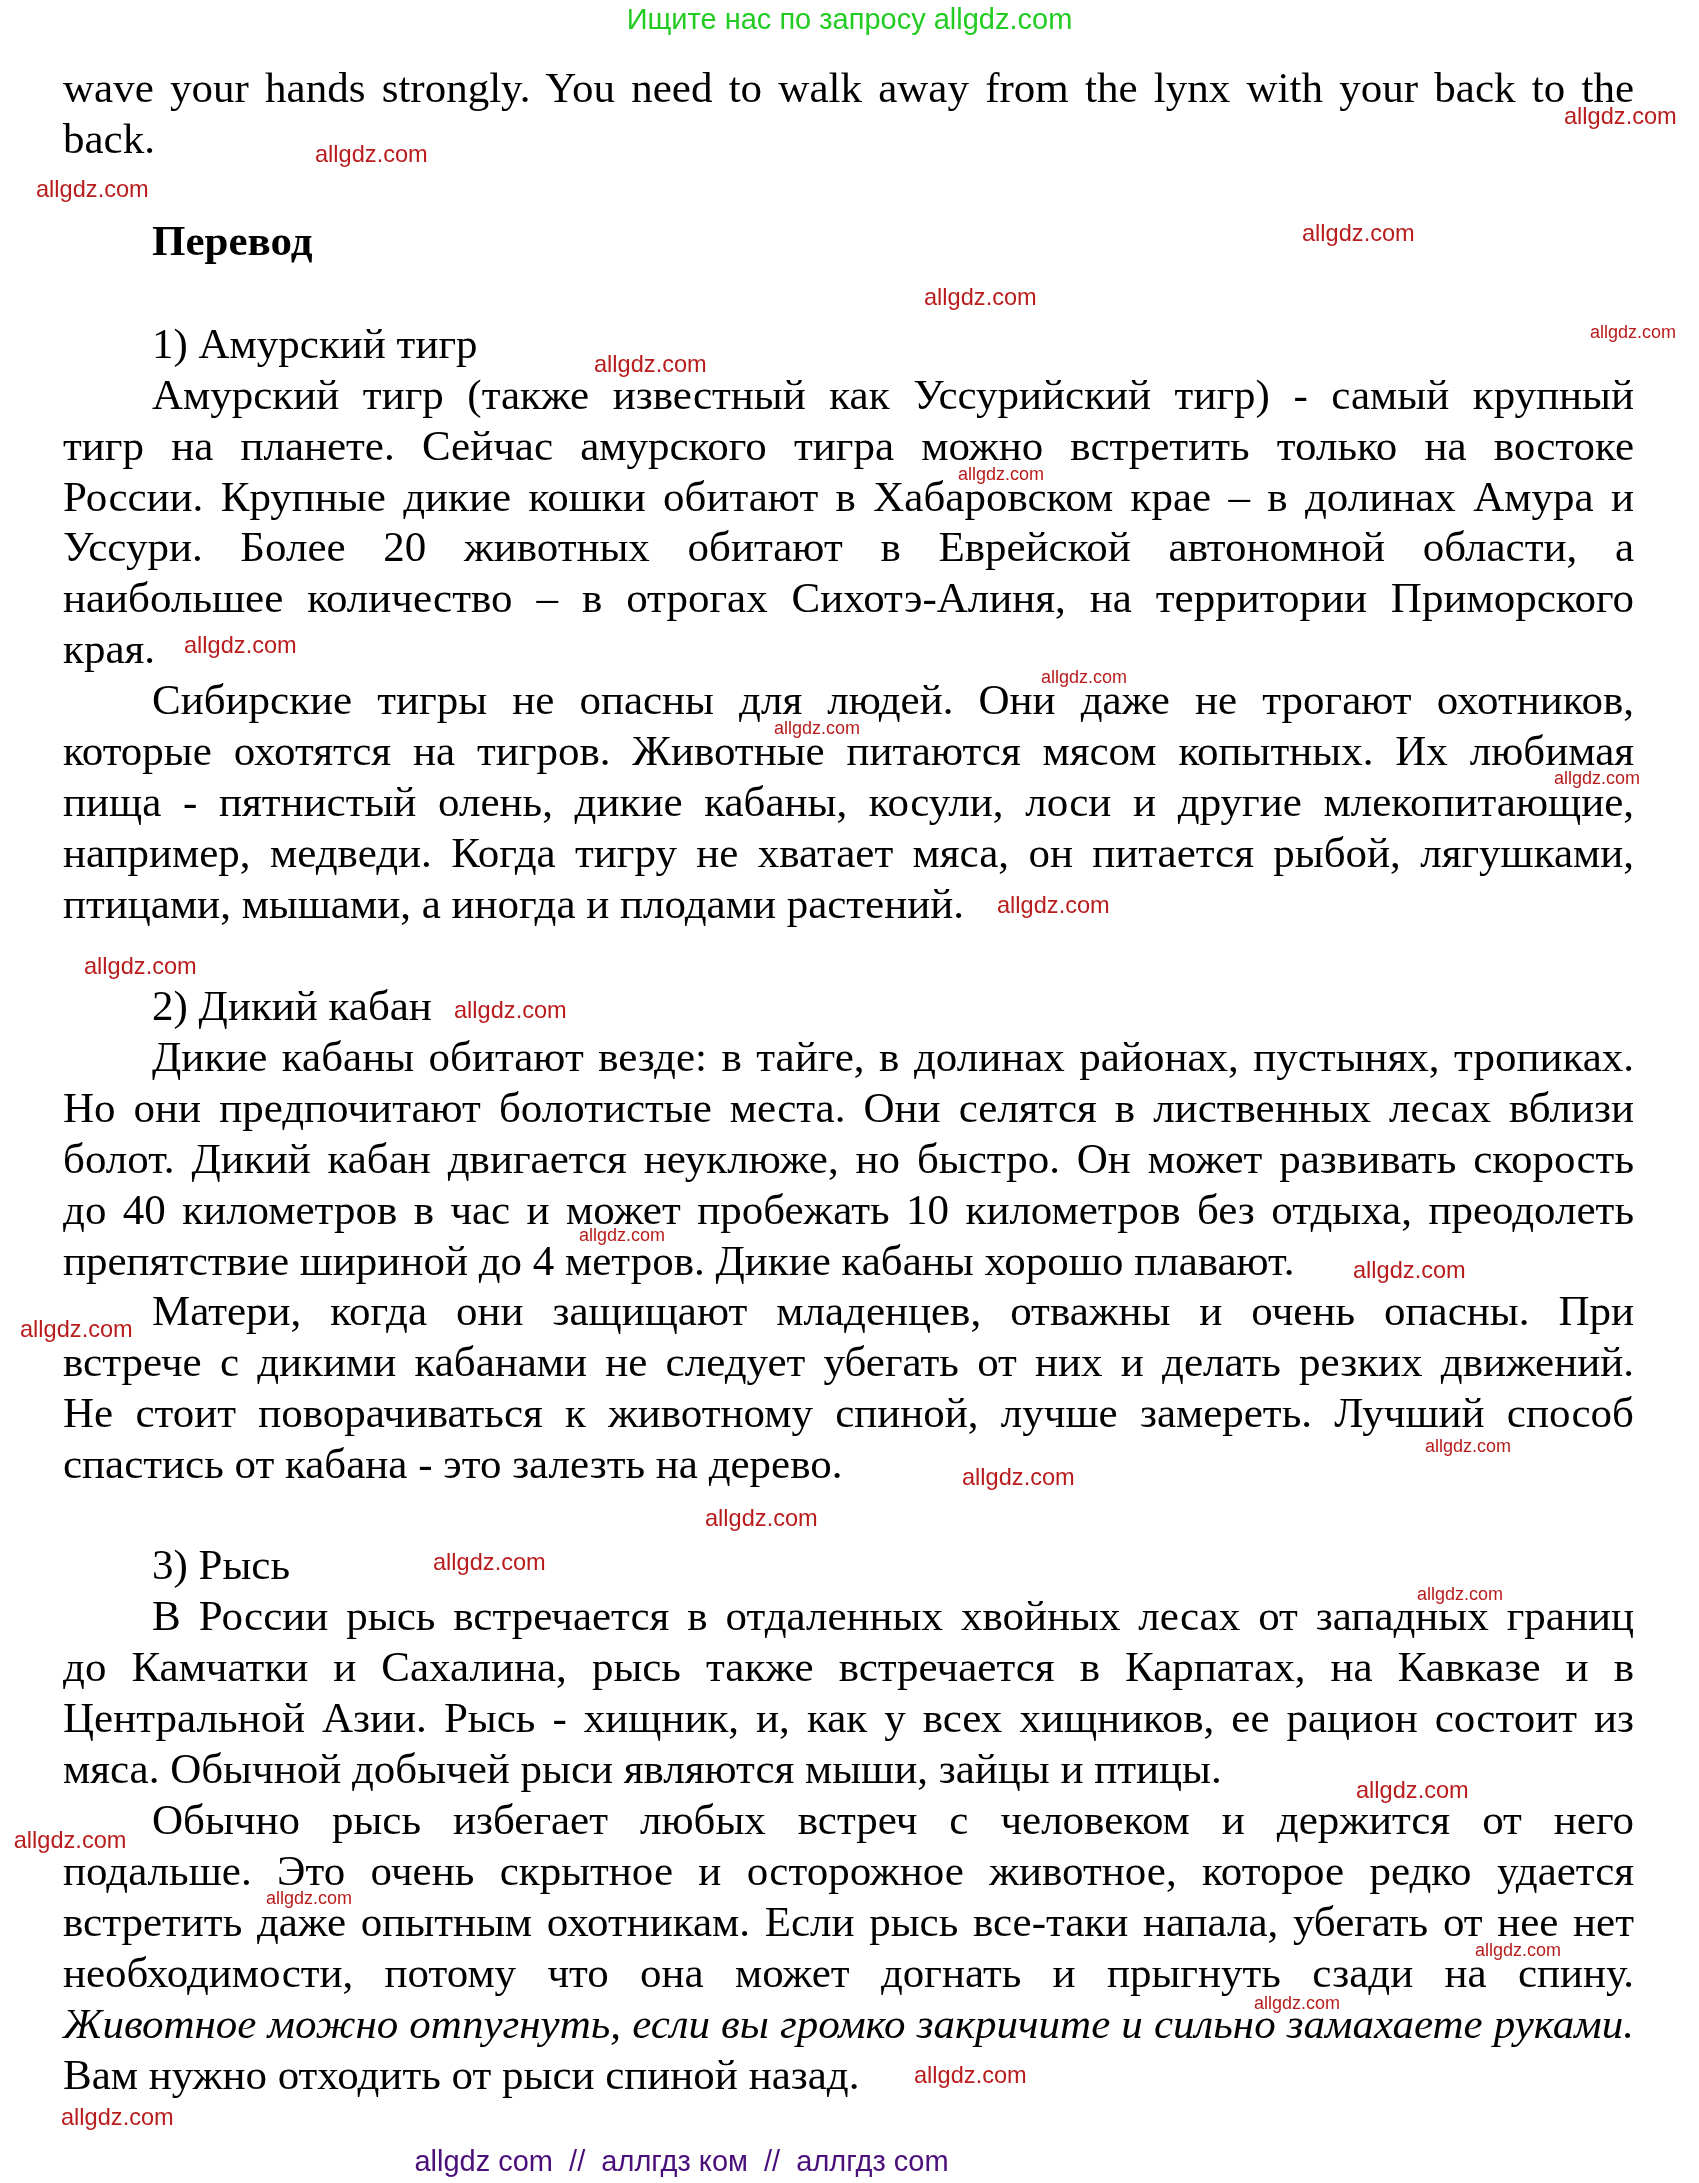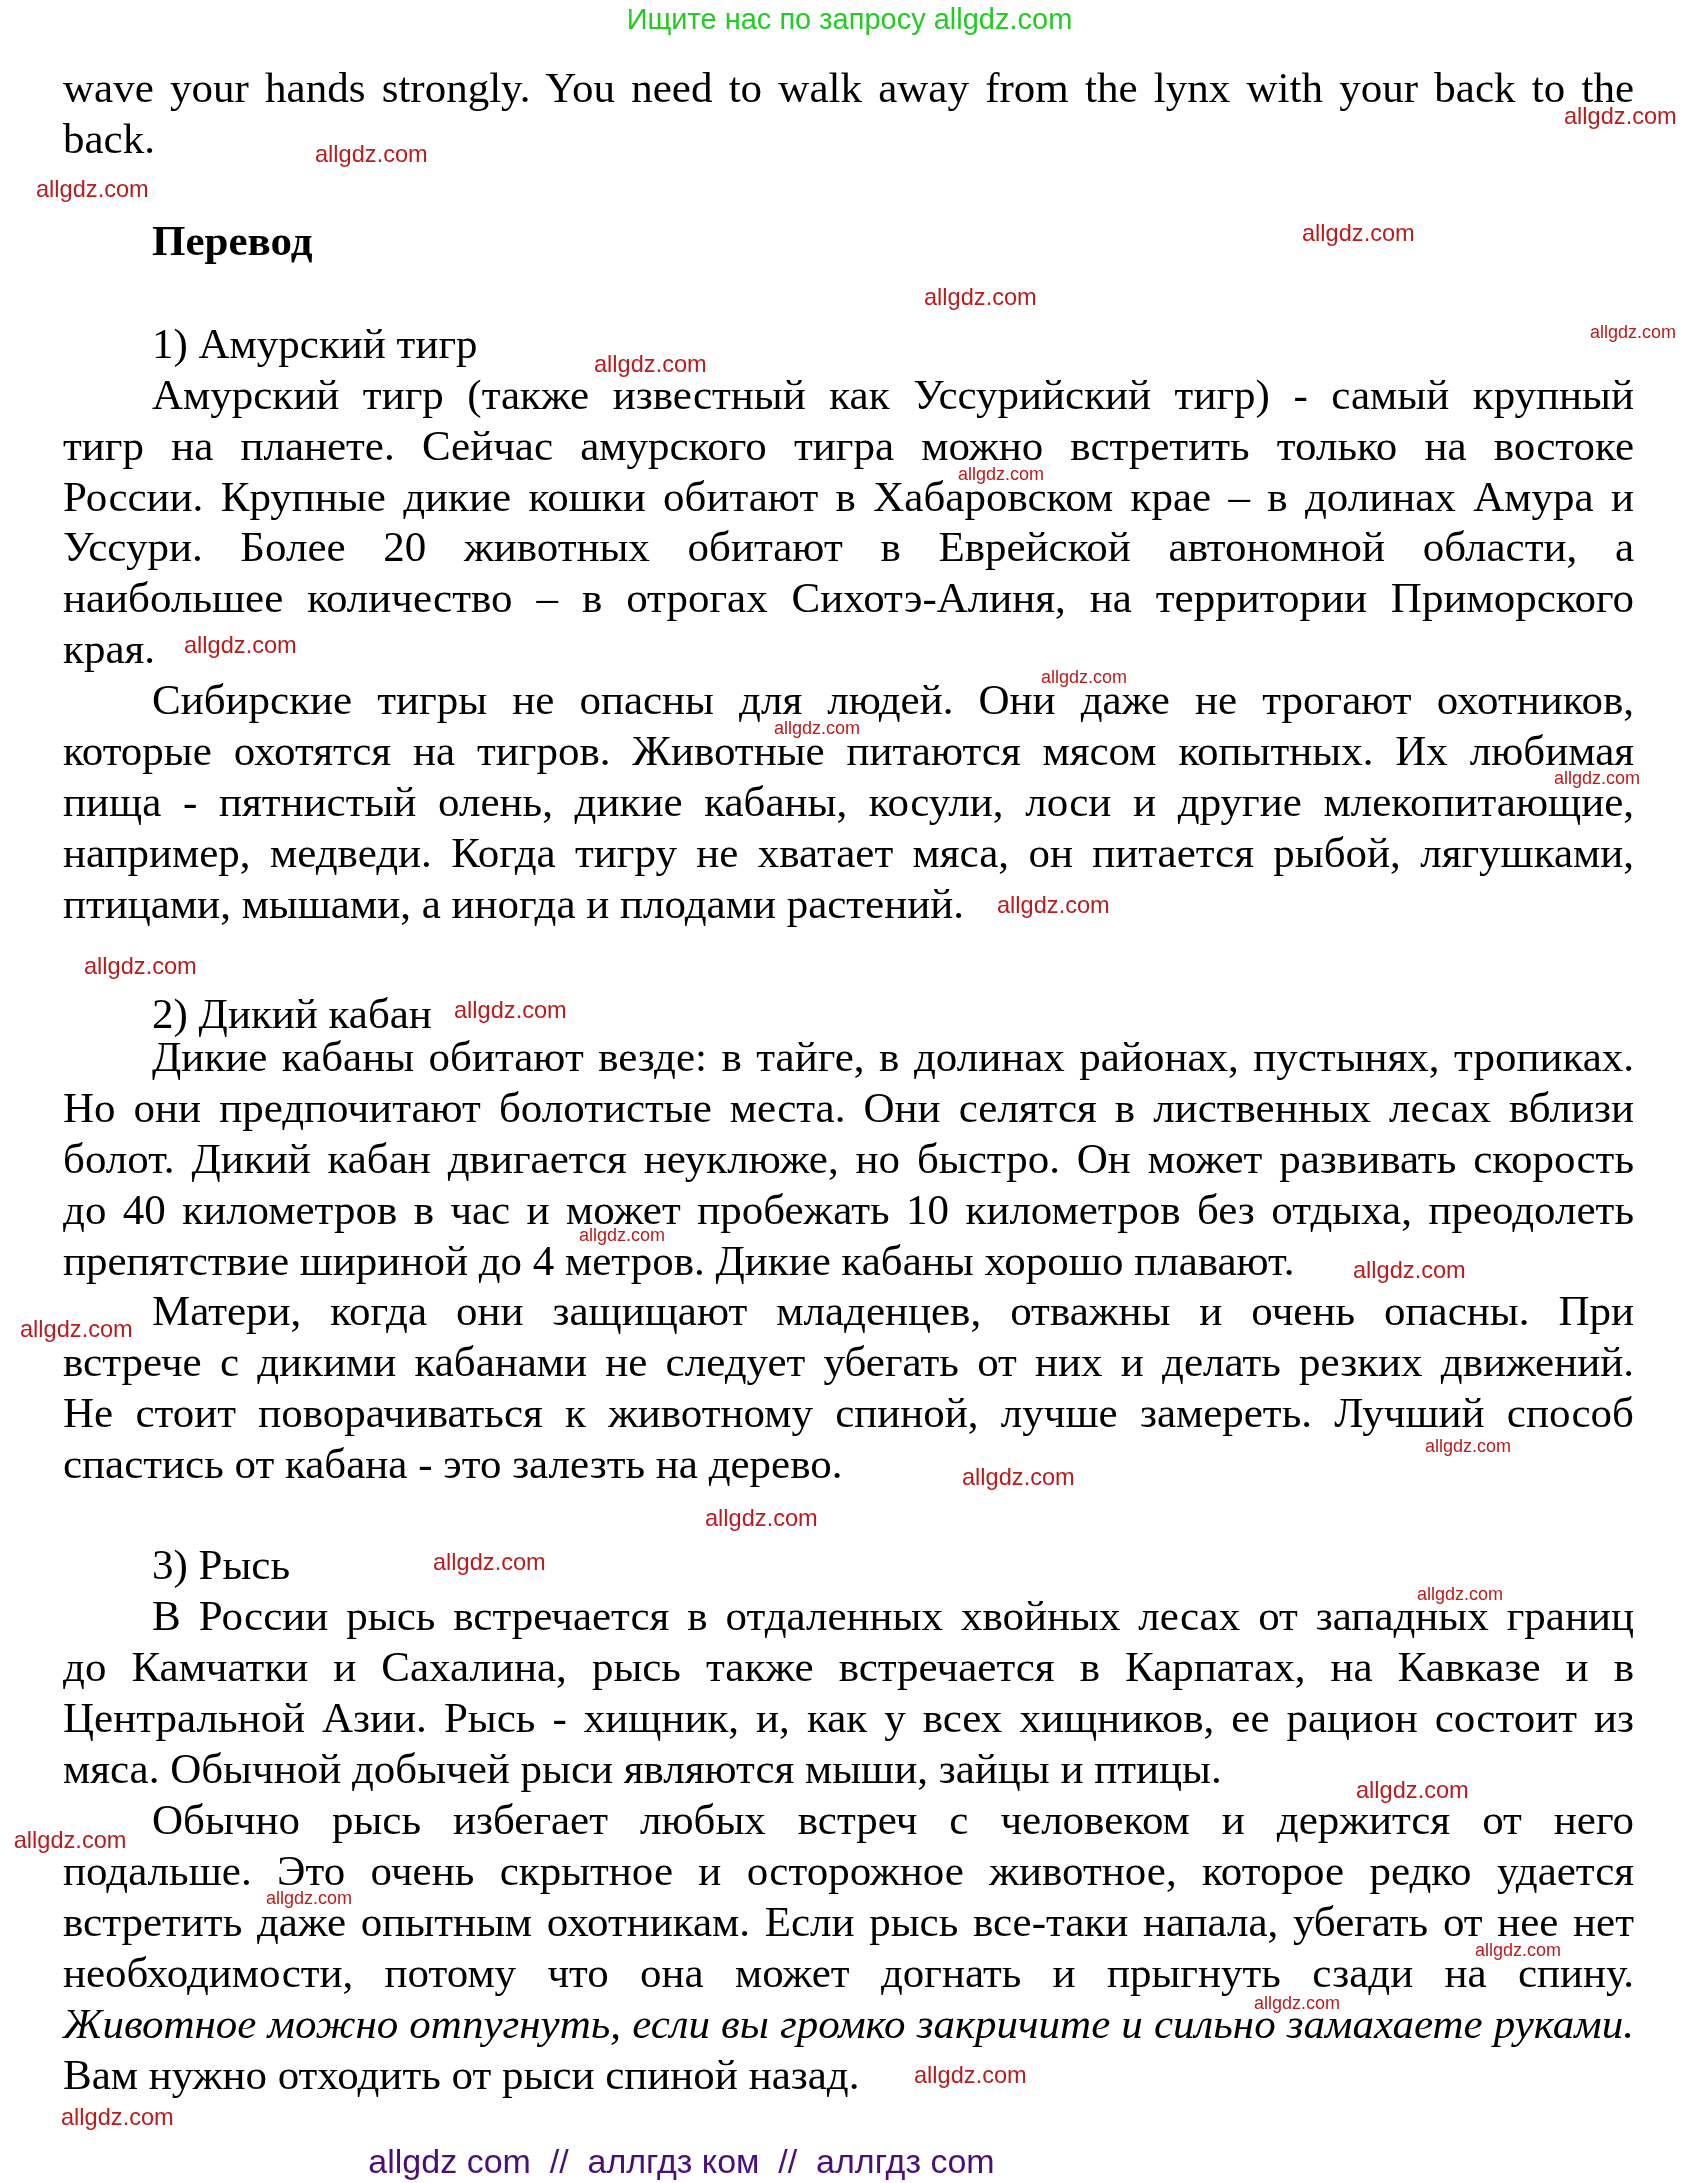--- a/index.html
+++ b/index.html
@@ -19,21 +19,21 @@
   .indent { left: 152px; width: 1482px; }
   .heading { left: 152px; font-weight: bold; width: auto; }
   .subhead { left: 152px; width: auto; }
   .wm {
     position: absolute; font-family: "Liberation Sans", sans-serif; color: #b91c1c;
     white-space: nowrap; font-size: 23.6px; line-height: 27px;
   }
   .wm.sm { font-size: 18px; line-height: 21px; }
   .footer {
     position: absolute; top: 2142px; left: 0; width: 1363px; text-align: center;
-    font-family: "Liberation Sans", sans-serif; font-size: 34px; color: #4b0f7a;
+    font-family: "Liberation Sans", sans-serif; font-size: 29px; color: #4b0f7a;
     line-height: 38px; white-space: pre;
   }
 </style>
 </head>
 <body>
 
 <div class="top-banner">Ищите нас по запросу allgdz.com</div>
 
 <div class="page">
 
@@ -49,21 +49,21 @@
   <div class="line justify" style="top:521px;">Уссури. Более 20 животных обитают в Еврейской автономной области, а</div>
   <div class="line justify" style="top:572px;">наибольшее количество – в отрогах Сихотэ-Алиня, на территории Приморского</div>
   <div class="line" style="top:623px;">края.</div>
 
   <div class="line justify indent" style="top:674px;">Сибирские тигры не опасны для людей. Они даже не трогают охотников,</div>
   <div class="line justify" style="top:725px;">которые охотятся на тигров. Животные питаются мясом копытных. Их любимая</div>
   <div class="line justify" style="top:776px;">пища - пятнистый олень, дикие кабаны, косули, лоси и другие млекопитающие,</div>
   <div class="line justify" style="top:827px;">например, медведи. Когда тигру не хватает мяса, он питается рыбой, лягушками,</div>
   <div class="line" style="top:878px;">птицами, мышами, а иногда и плодами растений.</div>
 
-  <div class="line subhead" style="top:980px;margin-top:8px;">2) Дикий кабан</div>
+  <div class="line subhead" style="top:980px;">2) Дикий кабан</div>
   <div class="line justify indent" style="top:1031px;">Дикие кабаны обитают везде: в тайге, в долинах районах, пустынях, тропиках.</div>
   <div class="line justify" style="top:1082px;">Но они предпочитают болотистые места. Они селятся в лиственных лесах вблизи</div>
   <div class="line justify" style="top:1133px;">болот. Дикий кабан двигается неуклюже, но быстро. Он может развивать скорость</div>
   <div class="line justify" style="top:1184px;">до 40 километров в час и может пробежать 10 километров без отдыха, преодолеть</div>
   <div class="line" style="top:1235px;">препятствие шириной до 4 метров. Дикие кабаны хорошо плавают.</div>
 
   <div class="line justify indent" style="top:1285px;">Матери, когда они защищают младенцев, отважны и очень опасны. При</div>
   <div class="line justify" style="top:1336px;">встрече с дикими кабанами не следует убегать от них и делать резких движений.</div>
   <div class="line justify" style="top:1387px;">Не стоит поворачиваться к животному спиной, лучше замереть. Лучший способ</div>
   <div class="line" style="top:1438px;">спастись от кабана - это залезть на дерево.</div>

